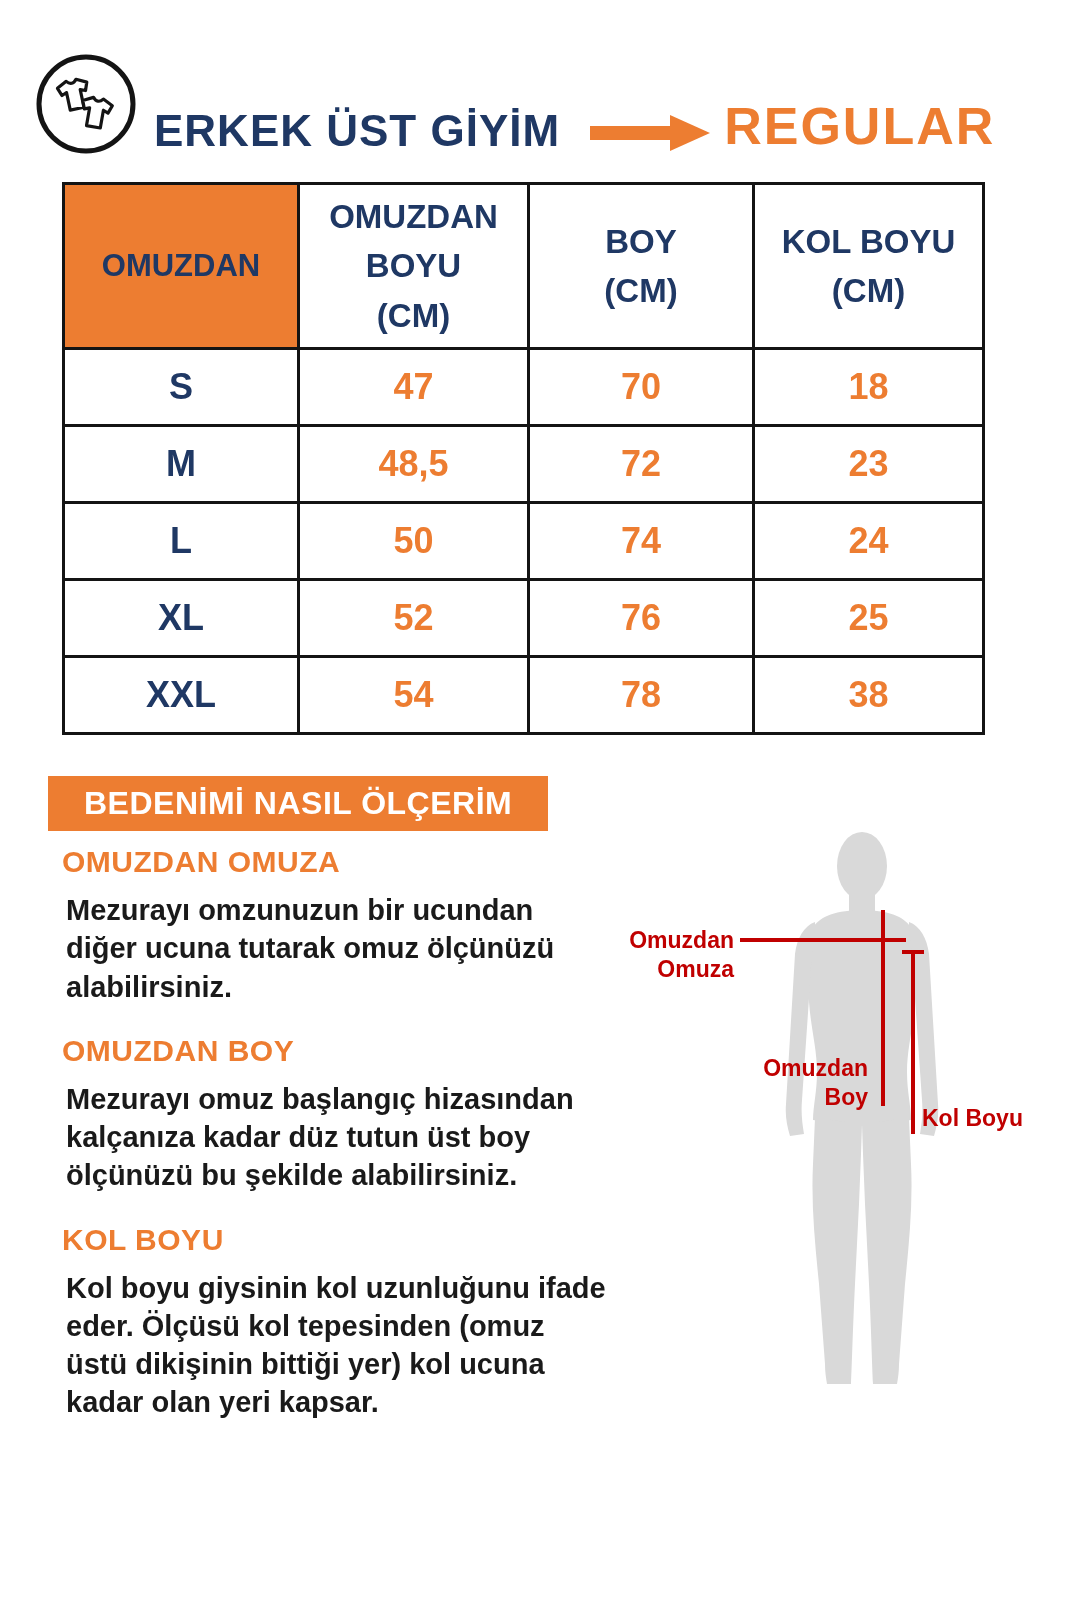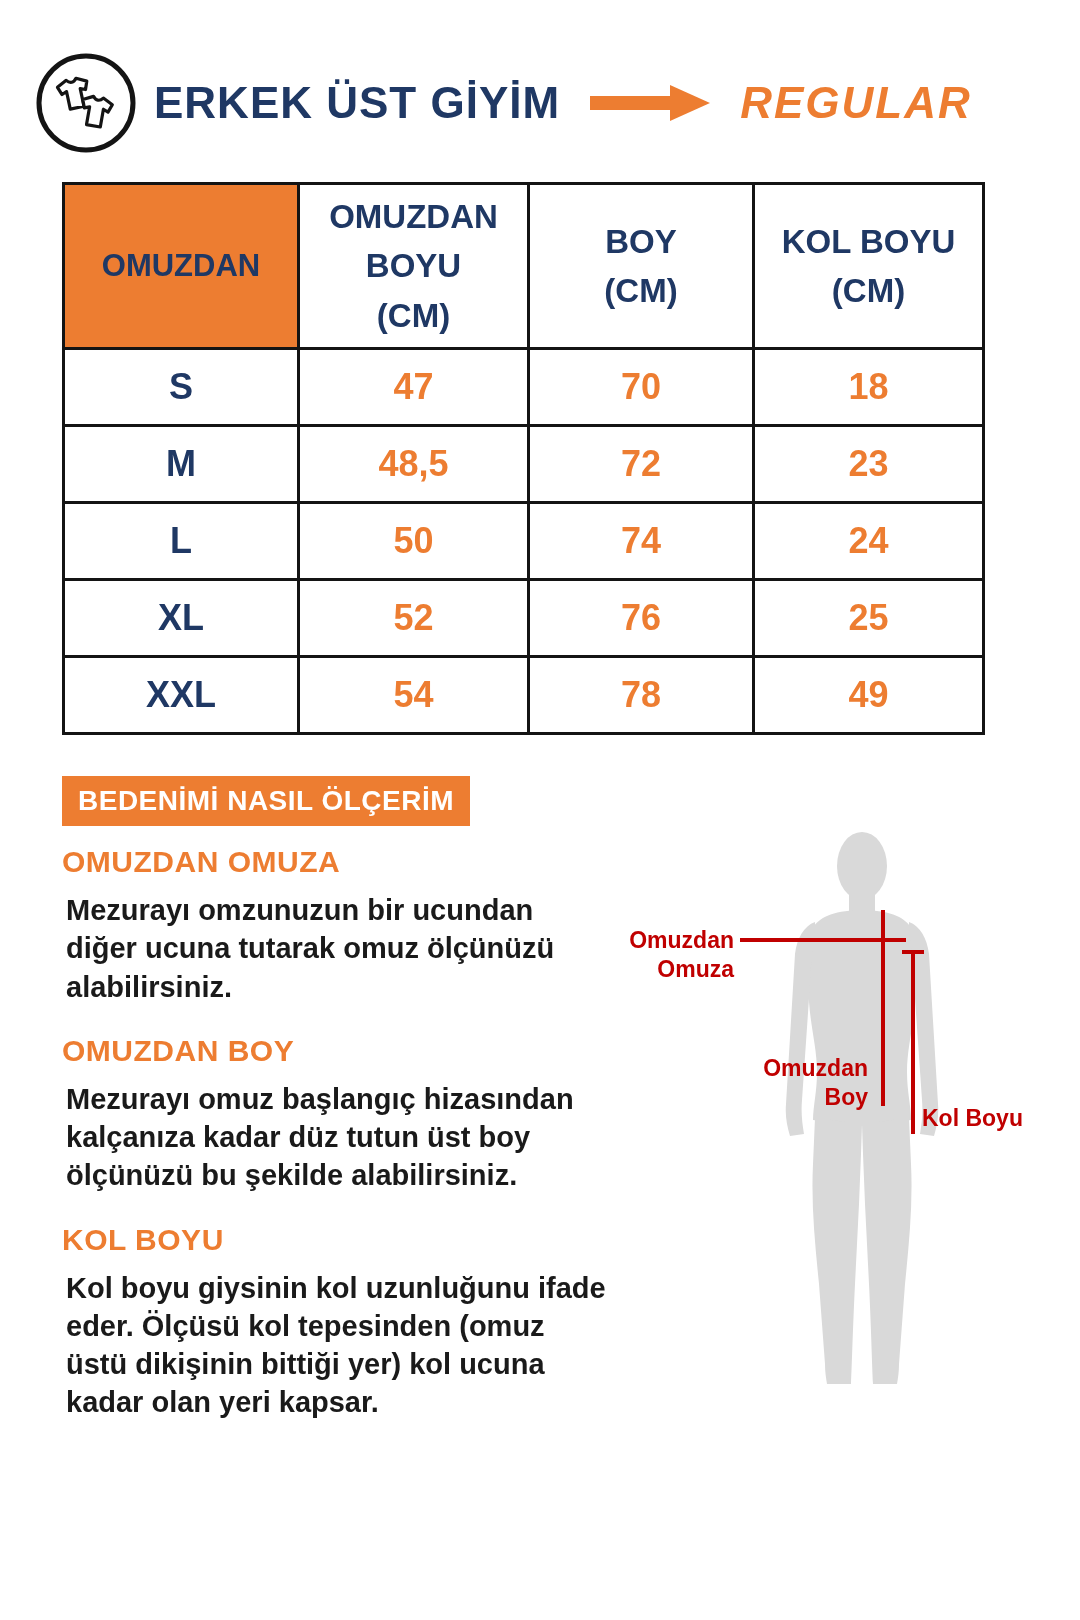--- a/index.html
+++ b/index.html
@@ -6,36 +6,36 @@
     --accent-orange:#ED7D31;
     --dark-navy:#1F3864;
     --measure-red:#C00000;
     --silhouette-gray:#D9D9D9;
     --ink:#1A1A1A;
   }
   *{margin:0;padding:0;box-sizing:border-box;}
   html,body{background:#fff;}
   body{width:1080px;height:1620px;position:relative;font-family:"Liberation Sans",sans-serif;overflow:hidden;}
 
-  .top{position:absolute;left:34px;top:50px;height:106px;display:flex;align-items:center;}
+  .top{position:absolute;left:34px;top:50px;height:106px;display:flex;align-items:flex-end;}
   .logo-circle{width:104px;height:104px;flex:0 0 auto;}
   .category-title{font-size:44px;font-weight:bold;color:var(--dark-navy,#1F3864);margin-left:16px;letter-spacing:1px;white-space:nowrap;}
   .arrow{width:122px;height:46px;margin-left:30px;flex:0 0 auto;}
-  .fit-label{font-size:44px;font-weight:bold;color:var(--accent-orange,#ED7D31);margin-left:28px;letter-spacing:2px;font-style:italic;}
+  .fit-label{font-size:52px;font-weight:bold;color:var(--accent-orange,#ED7D31);margin-left:12px;letter-spacing:2px;}
 
   table.size-table{position:absolute;left:62px;top:182px;width:920px;border-collapse:collapse;table-layout:fixed;text-align:center;}
   .size-table th,.size-table td{border:3px solid #141414;}
   .size-table thead th{height:165px;font-size:33px;font-weight:bold;color:var(--dark-navy,#1F3864);background:#fff;vertical-align:middle;}
   .size-table thead th.c-size{background:var(--accent-orange,#ED7D31);font-size:31px;}
   .hl{display:block;line-height:1.5;}
   .size-table tbody td{height:77px;font-size:36px;font-weight:bold;vertical-align:middle;}
   td.size{color:var(--dark-navy,#1F3864);}
   td.val{color:var(--accent-orange,#ED7D31);}
 
-  .banner{position:absolute;left:62px;top:776px;background:var(--accent-orange,#ED7D31);color:#fff;font-size:28px;font-weight:bold;padding:9px 16px;letter-spacing:0.5px;}
+  .banner{position:absolute;left:48px;top:776px;background:var(--accent-orange,#ED7D31);color:#fff;font-size:32px;font-weight:bold;padding:9px 36px;letter-spacing:0.5px;}
 
   .guide-text{position:absolute;left:62px;top:845px;width:545px;}
   .guide-heading{color:var(--accent-orange,#ED7D31);font-size:30px;font-weight:bold;letter-spacing:0.5px;margin-top:28px;}
   .guide-heading.first{margin-top:0;}
   .guide-para{color:var(--ink,#1A1A1A);font-size:29px;line-height:1.32;margin-top:12px;padding-left:4px;font-weight:bold;}
 
   .figure{position:absolute;left:600px;top:822px;width:440px;height:580px;}
   .figure svg{position:absolute;left:0;top:0;}
   .fig-label{position:absolute;color:var(--measure-red,#C00000);font-weight:bold;font-size:23px;line-height:1.25;}
   .fig-label.shoulder{left:12px;top:104px;width:122px;text-align:right;}
@@ -112,21 +112,21 @@
     <tr>
       <td class="size">XL</td>
       <td class="val">52</td>
       <td class="val">76</td>
       <td class="val">25</td>
     </tr>
     <tr>
       <td class="size">XXL</td>
       <td class="val">54</td>
       <td class="val">78</td>
-      <td class="val">49</td>
+      <td class="val">38</td>
     </tr>
   </tbody>
 </table>
 
 <div class="banner">BEDENİMİ NASIL ÖLÇERİM</div>
 
 <div class="guide-text">
   <div class="guide-heading first">OMUZDAN OMUZA</div>
   <p class="guide-para">Mezurayı omzunuzun bir ucundan diğer ucuna tutarak omuz ölçünüzü alabilirsiniz.</p>
   <div class="guide-heading">OMUZDAN BOY</div>

